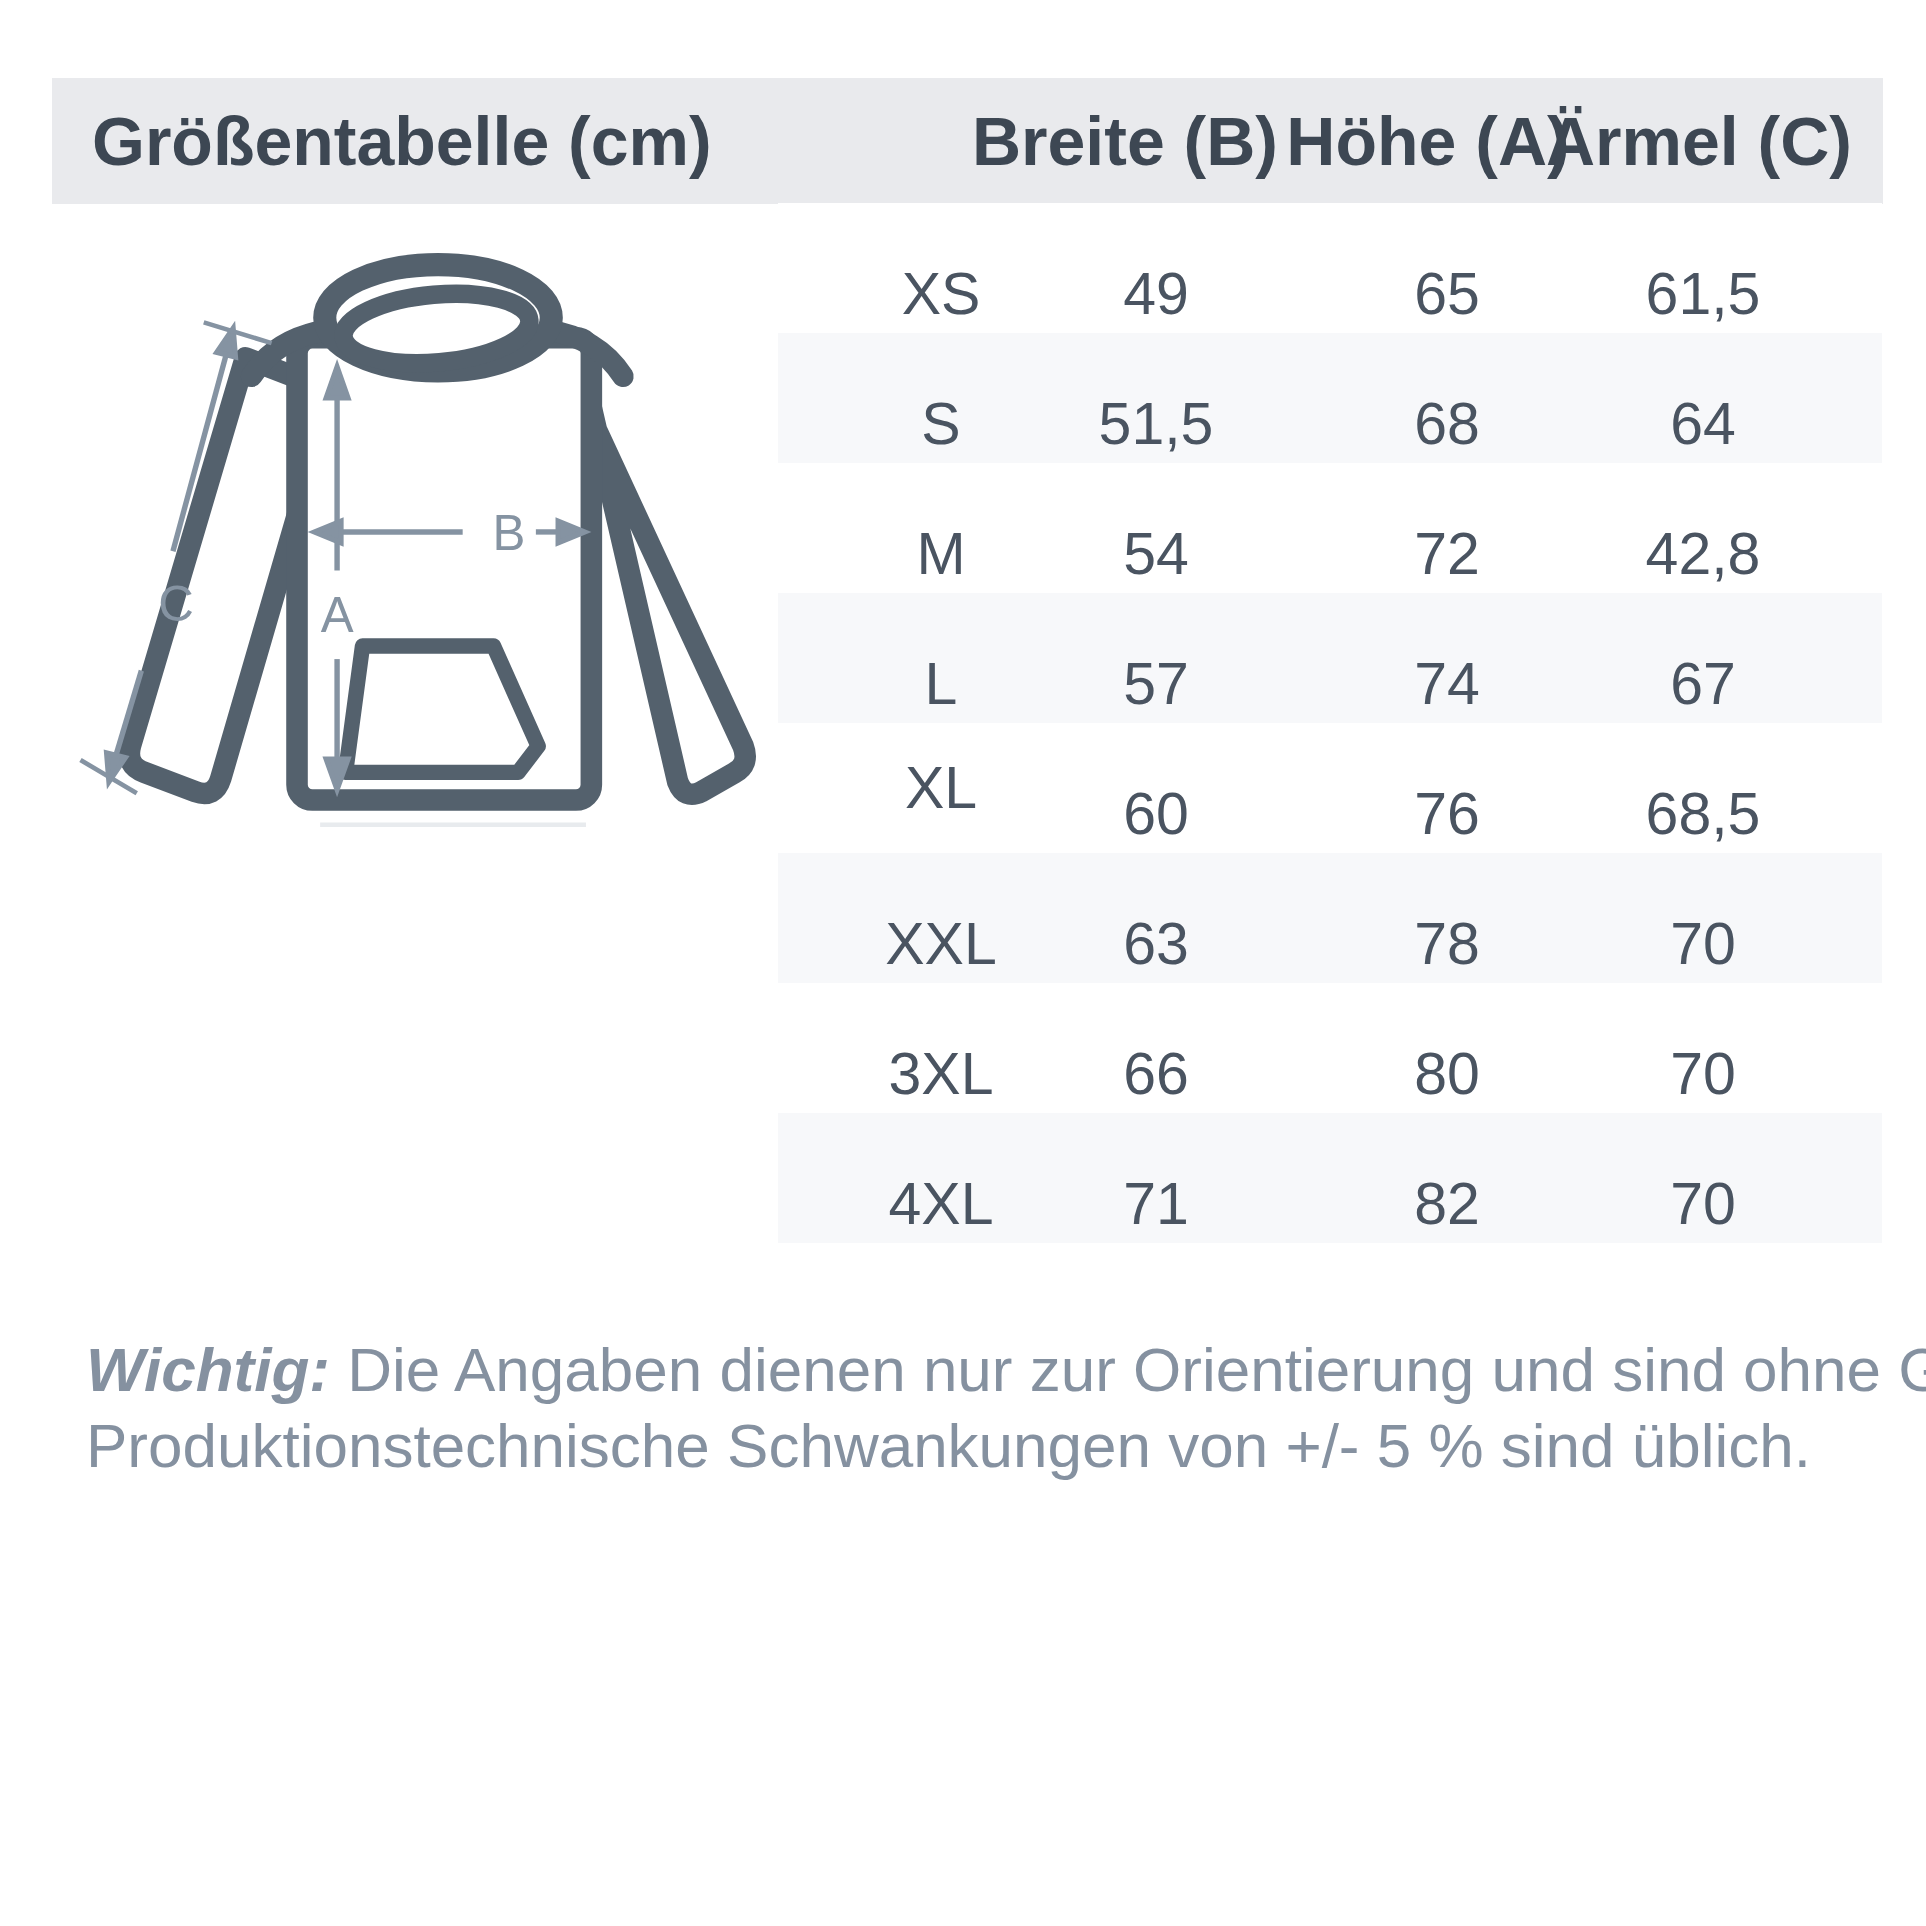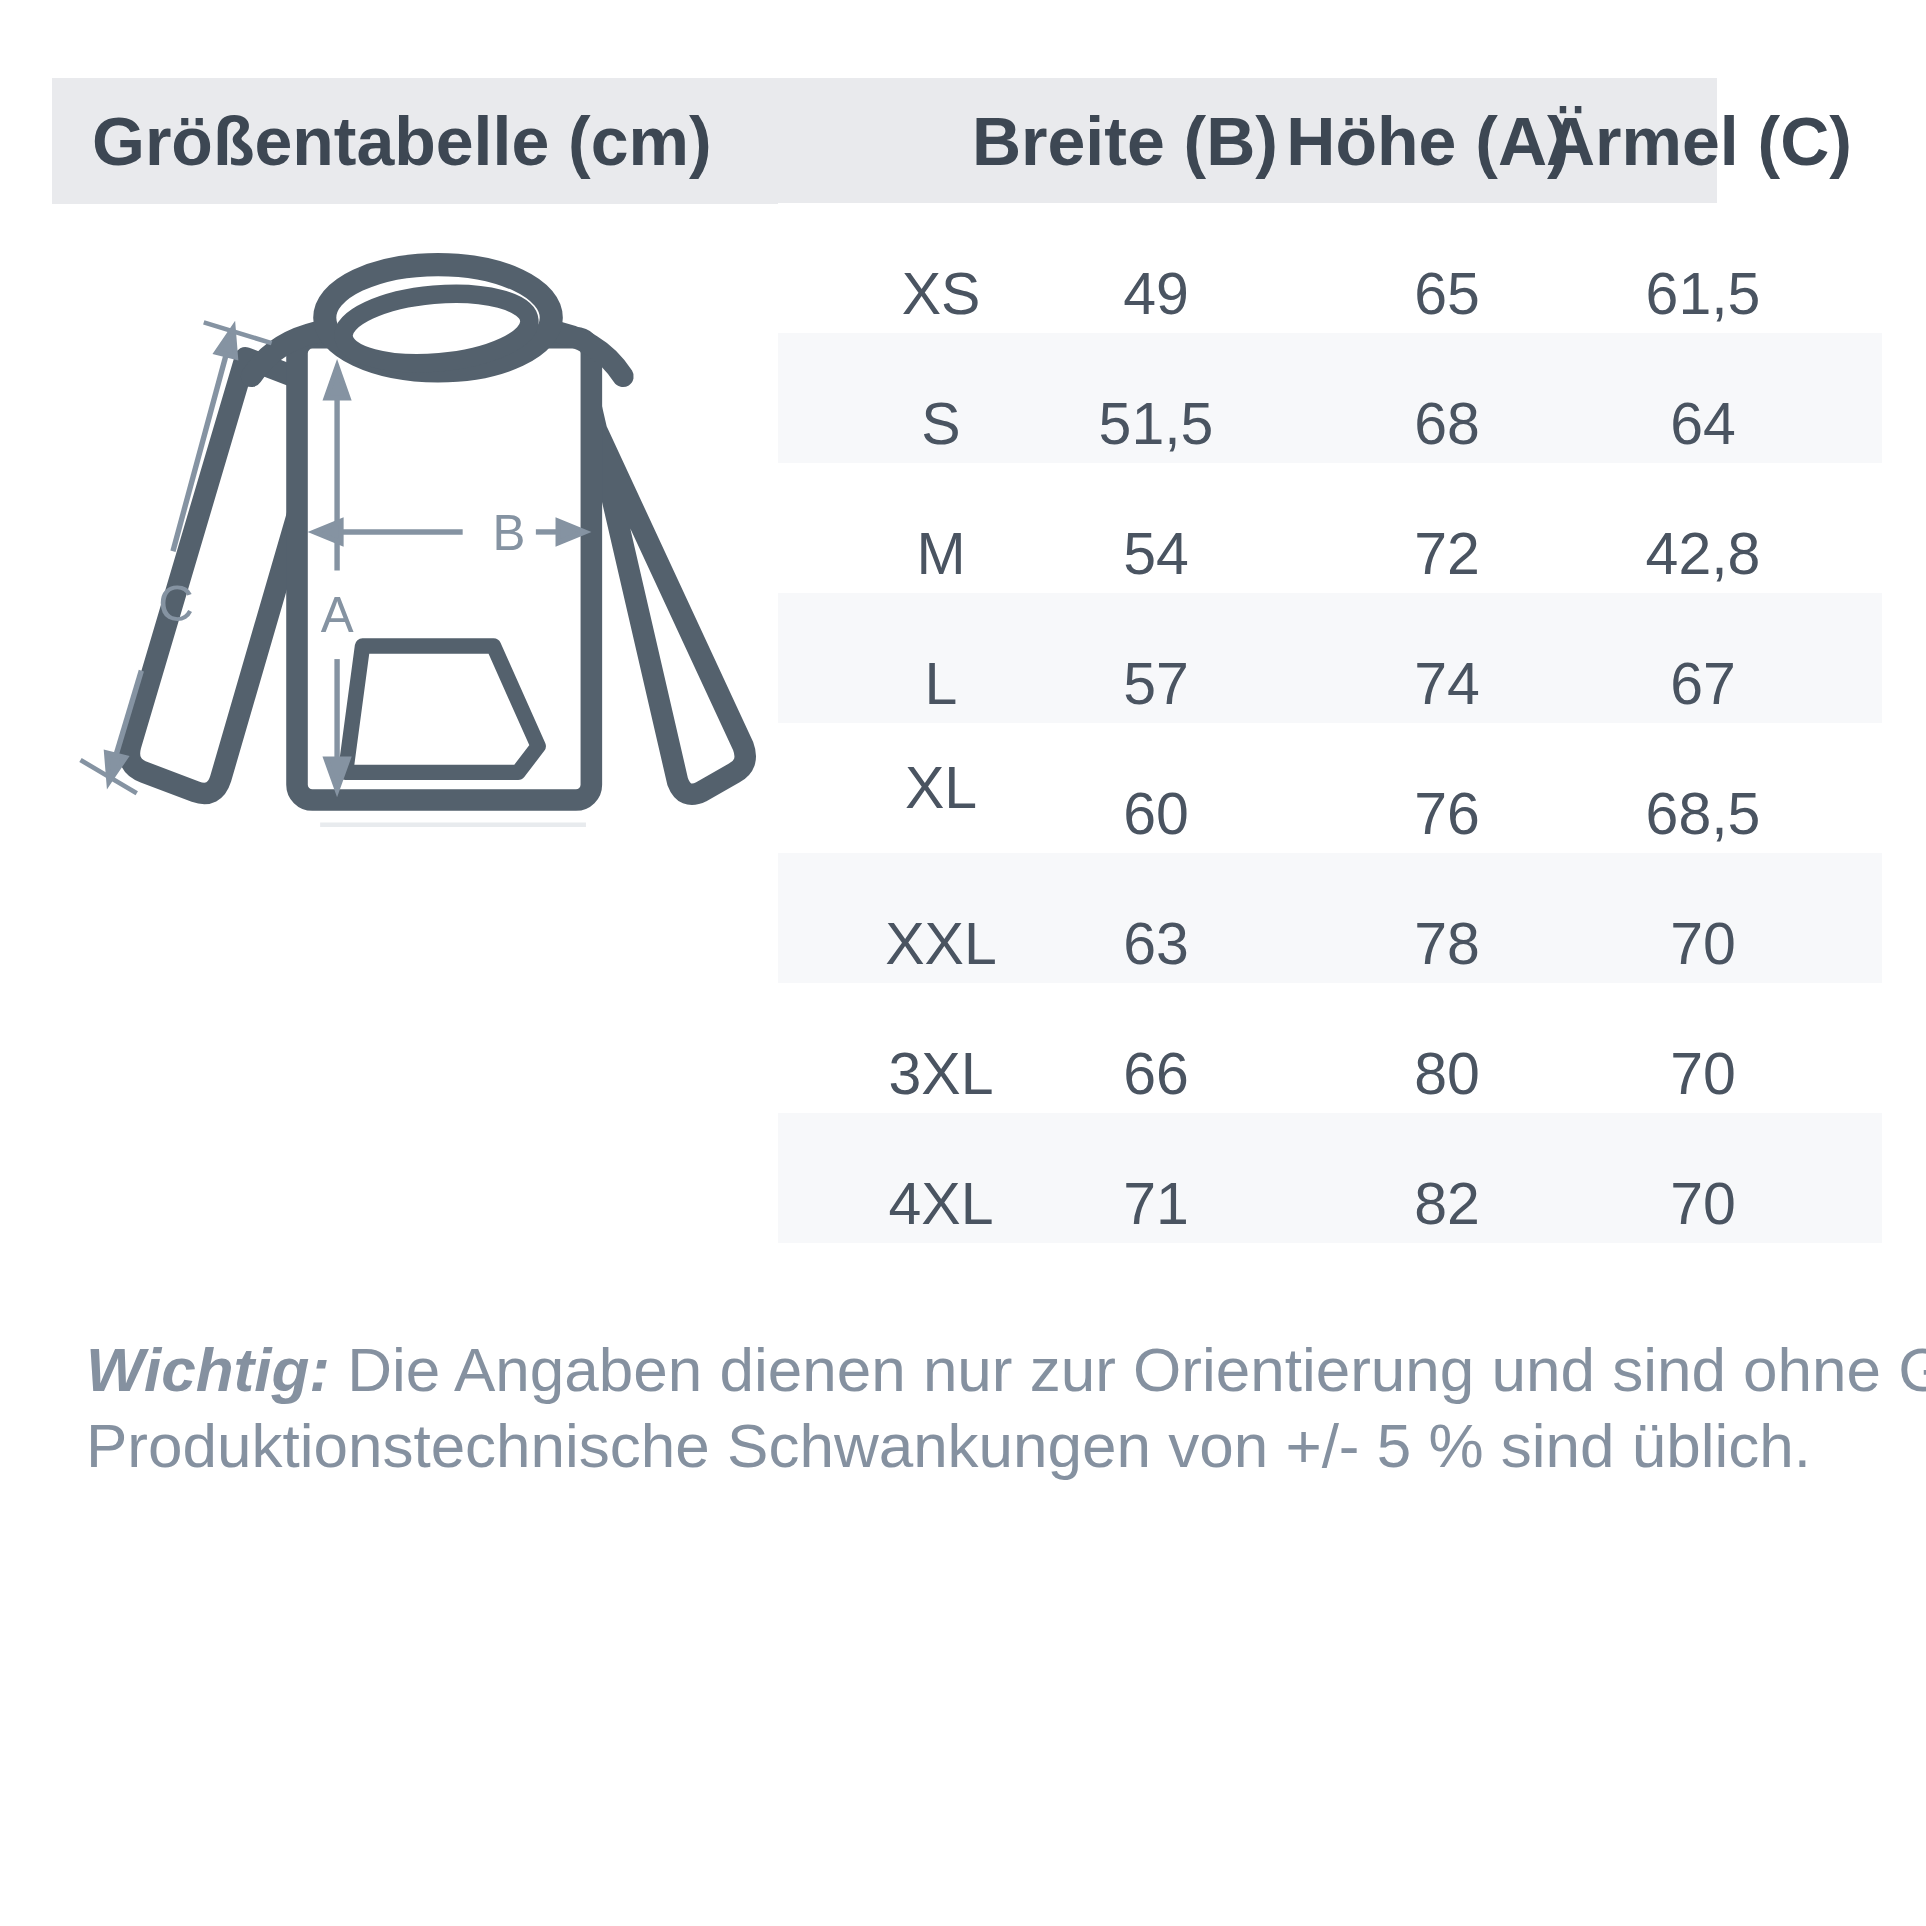--- a/index.html
+++ b/index.html
@@ -1,20 +1,20 @@
 <!DOCTYPE html>
 <html style="font-size:12.3px"><head>
 <meta charset="utf-8">
 <style>
   html,body{margin:0;padding:0;background:#ffffff;}
   .page{position:relative;width:1926px;height:1926px;background:#ffffff;overflow:hidden;
         font-family:"Liberation Sans","DejaVu Sans",sans-serif;}
 
   
-  .band{position:absolute;left:52px;top:78px;width:1665px;height:126px;background:#e9eaed;}
+  .band{position:absolute;left:52px;top:78px;width:1831px;height:126px;background:#e9eaed;}
   .band .title{position:absolute;left:40px;top:50%;transform:translateY(-50%);
                font-size:68px;font-weight:bold;color:#3d4753;white-space:nowrap;}
   .hcol{position:absolute;top:50%;transform:translate(-50%,-50%);
         font-size:68px;font-weight:bold;color:#3d4753;white-space:nowrap;}
   .h0{left:1073px}.h1{left:1376px}.h2{left:1647px}
 
   
   .diagram{position:absolute;left:62px;top:216px;width:732px;height:655px;}
 
   

